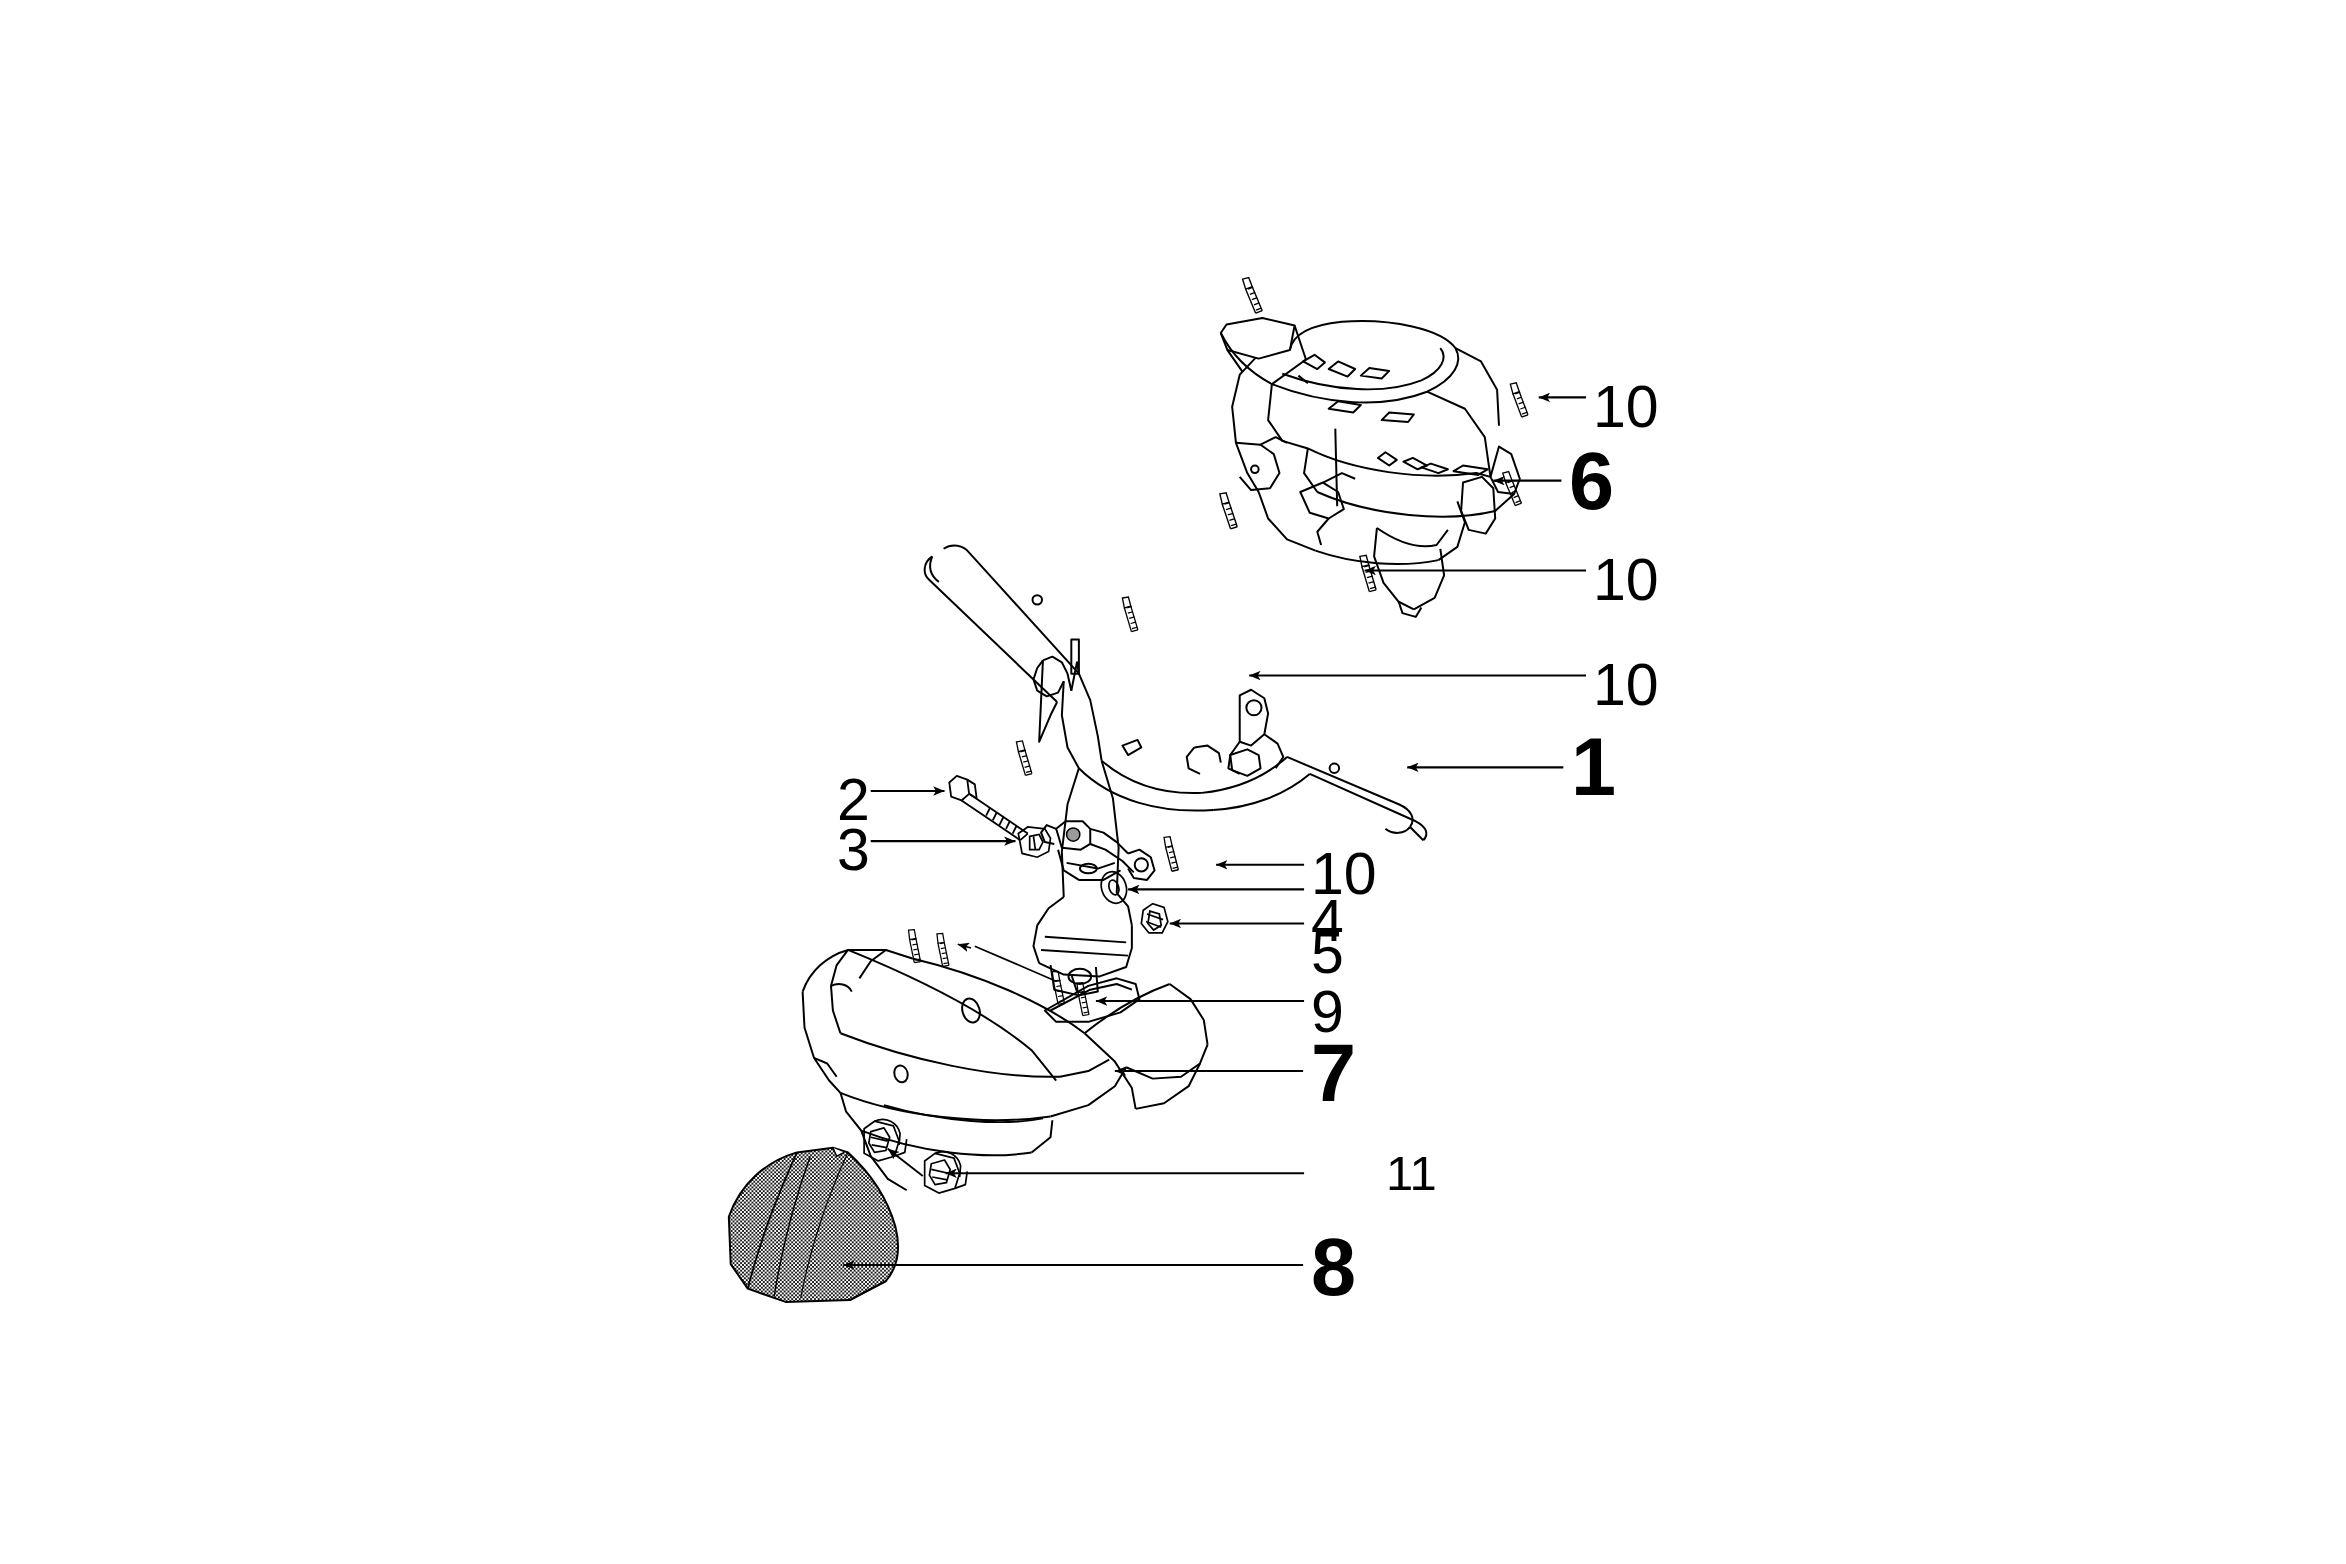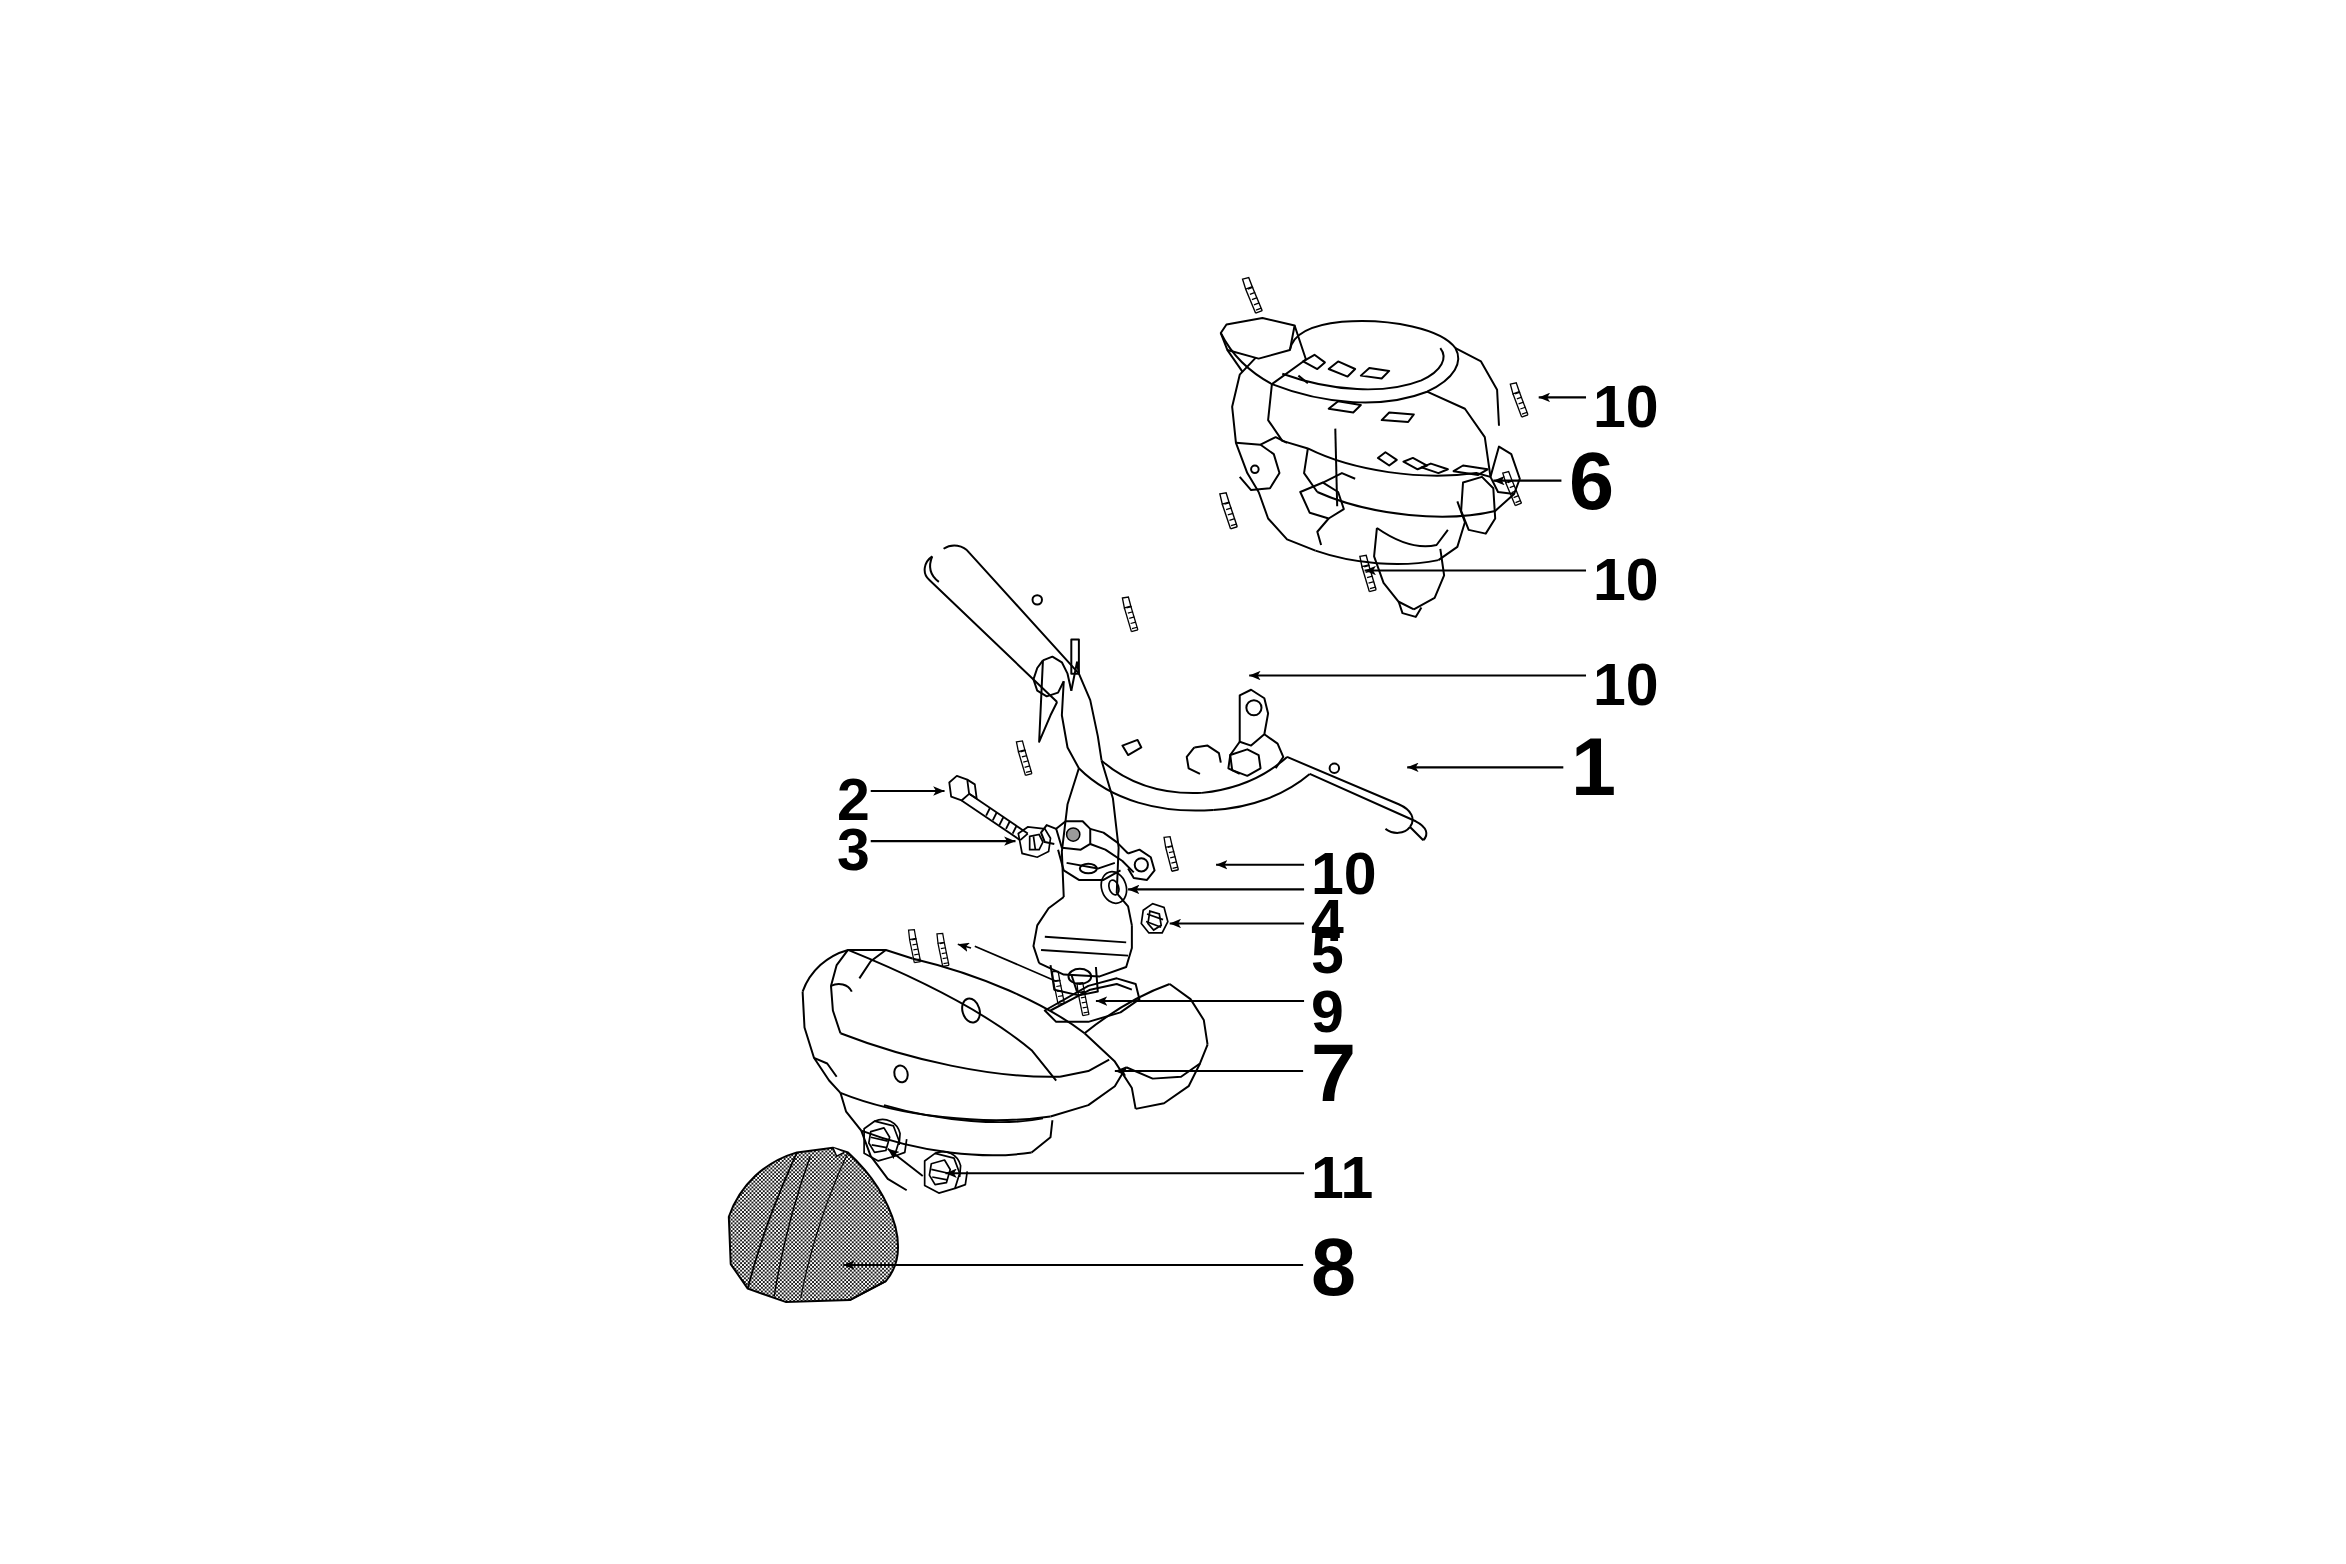--- a/index.html
+++ b/index.html
@@ -7,21 +7,21 @@
   body{
     width:2347px;height:1564px;overflow:hidden;position:relative;
     font-family:"Liberation Sans","DejaVu Sans",sans-serif;
     background:#ffffff;
   }
   #canvas{position:absolute;left:0;top:0;width:2347px;height:1564px;}
   .callout{
     position:absolute;color:#000;line-height:1;white-space:nowrap;
     font-family:"Liberation Sans","DejaVu Sans",sans-serif;
   }
-  .callout.thin{font-weight:700;}
+  .callout.thin{font-weight:400;}
   .callout.bold{font-weight:700;}
 </style>
 </head>
 <body>
 
 <svg id="canvas" viewBox="0 0 2480 1653" xmlns="http://www.w3.org/2000/svg">
   <defs>
     <marker id="ah" markerWidth="13" markerHeight="10" refX="12" refY="5" orient="auto" markerUnits="userSpaceOnUse">
       <path d="M12,5 L0,0 L3,5 L0,10 Z" fill="#000"></path>
     </marker>
@@ -291,16 +291,16 @@
     <div class="callout thin" style="left: 1593px; top: 551px; font-size: 59px;">10</div>
     <div class="callout thin" style="left: 1593px; top: 656px; font-size: 59px;">10</div>
     <div class="callout bold" style="left: 1571px; top: 727px; font-size: 81px;">1</div>
     <div class="callout thin" style="left: 837px; top: 771px; font-size: 59px;">2</div>
     <div class="callout thin" style="left: 837px; top: 821px; font-size: 59px;">3</div>
     <div class="callout thin" style="left: 1311px; top: 845px; font-size: 59px;">10</div>
     <div class="callout thin" style="left: 1311px; top: 892px; font-size: 59px;">4</div>
     <div class="callout thin" style="left: 1311px; top: 924px; font-size: 59px;">5</div>
     <div class="callout thin" style="left: 1311px; top: 983px; font-size: 59px;">9</div>
     <div class="callout bold" style="left: 1311px; top: 1033px; font-size: 81px;">7</div>
-    <div class="callout thin" style="left: 1311px; top: 1149px; font-size: 59px;">11</div>
+    <div class="callout thin" style="left: 1386px; top: 1149px; font-size: 49px;">11</div>
     <div class="callout bold" style="left: 1311px; top: 1227px; font-size: 81px;">8</div>
   </div>
 
 
 </body></html>

